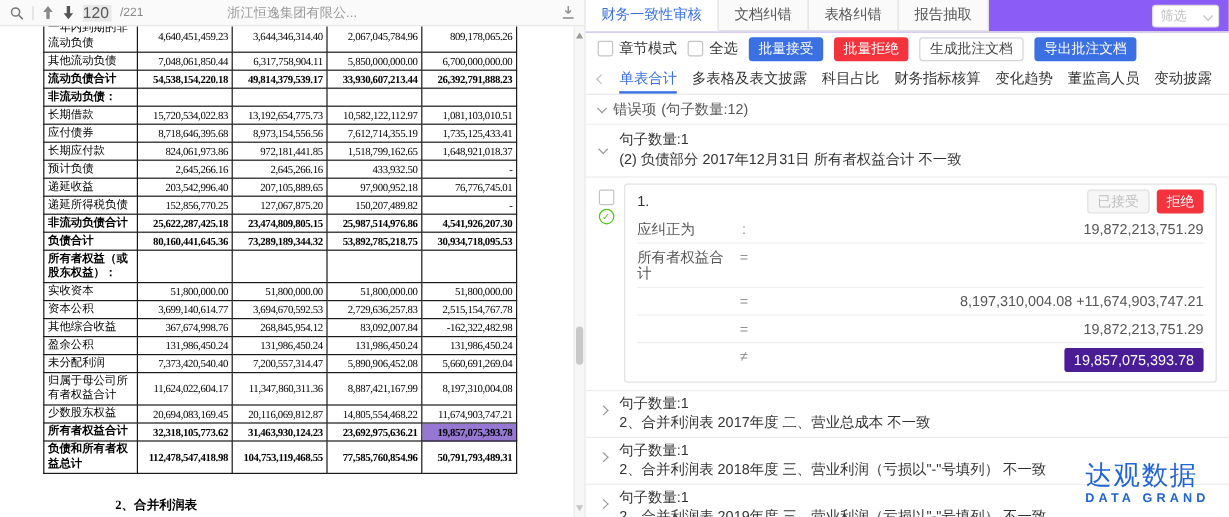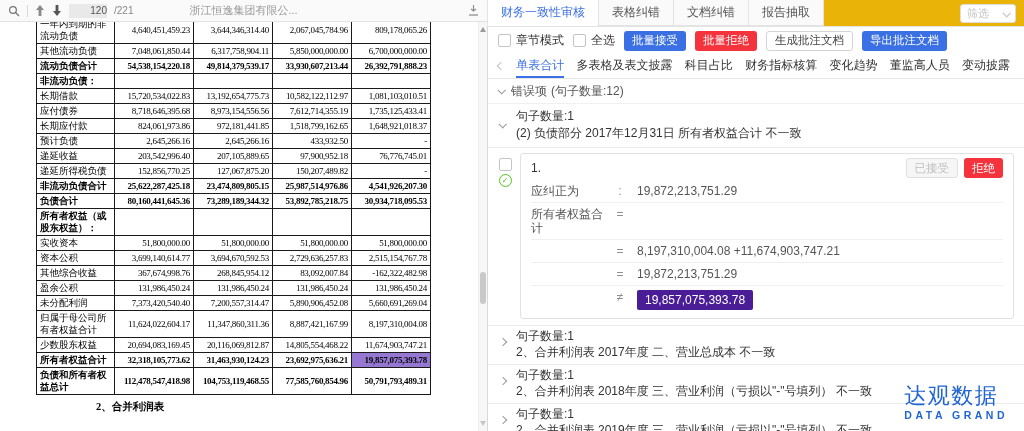--- a/index.html
+++ b/index.html
@@ -7,56 +7,56 @@
               font-family:"Liberation Sans","DejaVu Sans",sans-serif; }
   .app { display:flex; width:1024px; height:431px; }
 
   
   .left-panel { width:488px; height:431px; position:relative; background:#fff;
                 border-right:1px solid #d9d9d9; flex:none; }
   .doc-toolbar { height:22px; background:#fafafa; border-bottom:1px solid #e2e2e2;
                  display:flex; align-items:center; padding:0 8px; font-size:11px; color:#666; }
   .tb-group { display:flex; align-items:center; gap:7px; }
   .tb-sep { width:1px; height:12px; background:#d8d8d8; }
-  .page-input { width:38px; height:14px; background:#e9e9e9; border:none; text-align:right;
-                font-size:10px; color:#555; }
+  .page-input { width:24px; height:14px; background:#e9e9e9; border:none; text-align:left;
+                font-size:13px; color:#555; }
   .page-total { color:#888; font-size:10px; }
   .doc-title { position:absolute; left:0; right:0; text-align:center; color:#999;
                font-size:11px; pointer-events:none; }
   .tb-right { margin-left:auto; display:flex; align-items:center; }
   .icon-btn { display:flex; align-items:center; justify-content:center; cursor:pointer; }
 
   .doc-area { position:absolute; top:22px; left:0; right:9px; bottom:0; overflow:hidden; background:#fff; }
   .doc-page { margin-top:-6px; padding-left:36px; }
   .fin-table { border-collapse:collapse; font-family:"Liberation Serif","DejaVu Serif",serif;
                color:#000; table-layout:fixed; width:395px; }
   .fin-table td { border:1px solid #1a1a1a; padding:1px 3px; font-size:9.5px;
                   line-height:12px; height:15px; vertical-align:middle; }
   .fin-table td.lbl { width:78px; }
   .fin-table td.num { width:79px; text-align:right; font-size:9px; letter-spacing:-0.3px;
                       white-space:nowrap; }
   .fin-table tr.bold td { font-weight:bold; }
   td.hl { background:#9678d2; }
   .doc-caption { font-family:"Liberation Serif","DejaVu Serif",serif; font-weight:bold;
-                 font-size:10.5px; color:#000; margin:5px 0 0 60px; }
+                 font-size:10.5px; color:#000; margin:19px 0 0 60px; }
 
   .doc-scrollbar { position:absolute; top:22px; right:0; bottom:0; width:9px;
                    background:#f7f7f7; border-left:1px solid #ececec; }
   .sb-arrow-up { position:absolute; top:5px; left:1px; width:0; height:0;
                  border-left:3.5px solid transparent; border-right:3.5px solid transparent;
                  border-bottom:5px solid #9a9a9a; }
   .sb-arrow-down { position:absolute; bottom:5px; left:1px; width:0; height:0;
                  border-left:3.5px solid transparent; border-right:3.5px solid transparent;
                  border-top:5px solid #c5c5c5; }
   .sb-thumb { position:absolute; top:250px; left:1px; width:6px; height:32px;
               background:#c9c9c9; border-radius:3px; }
 
   
   .right-panel { flex:1; position:relative; display:flex; flex-direction:column; background:#fff; }
-  .tabs-row { height:27px; background:#eab308; display:flex; align-items:stretch;
+  .tabs-row { height:27px; background:#8b5cf6; display:flex; align-items:stretch;
               border-bottom:1px solid #e4e4e4; }
   .tab { display:flex; align-items:center; padding:0 13px; font-size:12px; color:#555;
          background:#fafafa; border:1px solid #e3e3e3; border-top:none; margin-left:-1px;
          cursor:pointer; white-space:nowrap; }
   .tab.active { background:#fff; color:#3a70e3; border-bottom:1px solid #fff; }
   .filter-select { margin:0 8px 0 auto; align-self:center; width:56px; height:19px;
                    border:1px solid #dcdcdc; border-radius:3px; background:#fff; color:#c0c0c0;
                    font-size:11px; display:flex; align-items:center; justify-content:space-between;
                    padding:0 6px; cursor:pointer; }
   .chev { display:inline-block; width:6px; height:6px; border-right:1.3px solid #999;
@@ -97,21 +97,21 @@
   .check-circle { width:13px; height:13px; border:1px solid #52c41a; border-radius:50%;
                   color:#52c41a; font-size:8px; line-height:11px; text-align:center; }
   .detail-card { flex:1; border:1px solid #e2e2e2; border-radius:3px; padding:4px 10px 4px 10px; }
   .card-head { display:flex; align-items:center; height:20px; color:#333; }
   .card-actions { margin-left:auto; display:flex; gap:6px; }
   .formula { margin-top:2px; }
   .f-row { display:flex; align-items:flex-start; padding:4px 0; }
   .f-row:not(:last-child) { border-bottom:1px solid #efefef; }
   .f-label { width:72px; line-height:14px; color:#555; flex:none; }
   .f-op { width:34px; text-align:center; line-height:14px; color:#909090; flex:none; }
-  .f-val { flex:1; line-height:14px; color:#555; }
+  .f-val { flex:1; line-height:14px; color:#555;text-align:right; }
   .f-center { align-items:center; }
   .badge { display:inline-block; background:#4a1d96; color:#fff; padding:3px 8px;
            border-radius:2px; line-height:14px; }
 
   .collapsed-item { padding:3px 10px 4px 28px; border-bottom:1px solid #ececec;
                     line-height:15.5px; color:#333; position:relative; cursor:pointer; }
   .collapsed-item .chev { position:absolute; left:12px; top:13px; }
   .ci-count { color:#333; }
 
   .watermark { position:absolute; right:16px; bottom:10px; text-align:left; color:#2165d2;
@@ -353,25 +353,25 @@
 
   <div class="right-panel">
 
     <div class="tabs-row">
 
         <div class="tab active">
           <span>财务一致性审核</span>
         </div>
 
         <div class="tab">
+          <span>文档纠错</span>
+        </div>
+
+        <div class="tab">
           <span>表格纠错</span>
-        </div>
-
-        <div class="tab">
-          <span>文档纠错</span>
         </div>
 
         <div class="tab">
           <span>报告抽取</span>
         </div>
       </div>
     <div class="filter-select" style="position:absolute; right:0; top:4px;">
       <span>筛选</span>
       <span class="chev down lite"></span>
     </div>

